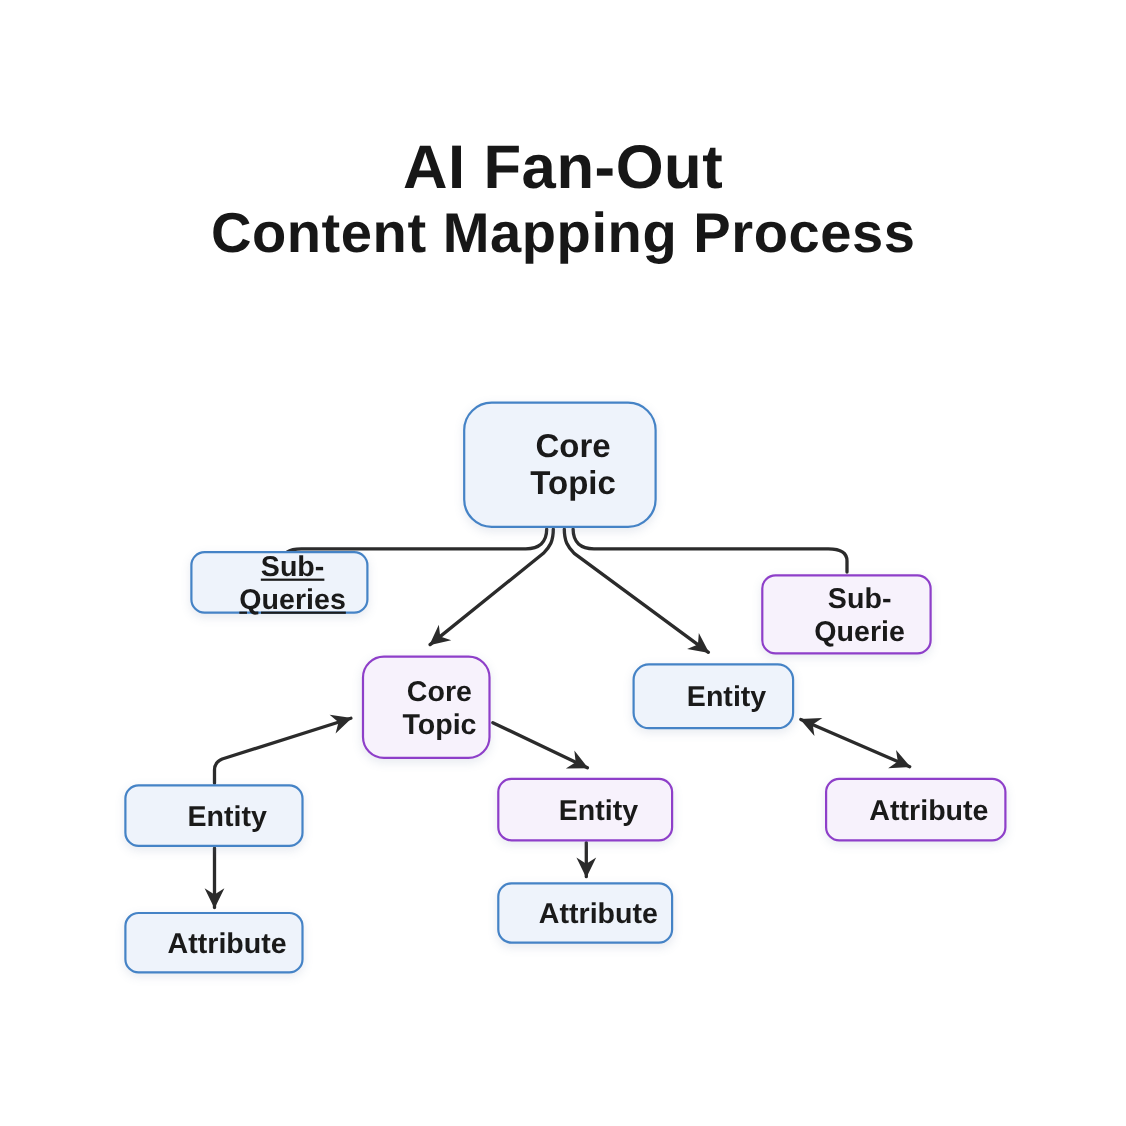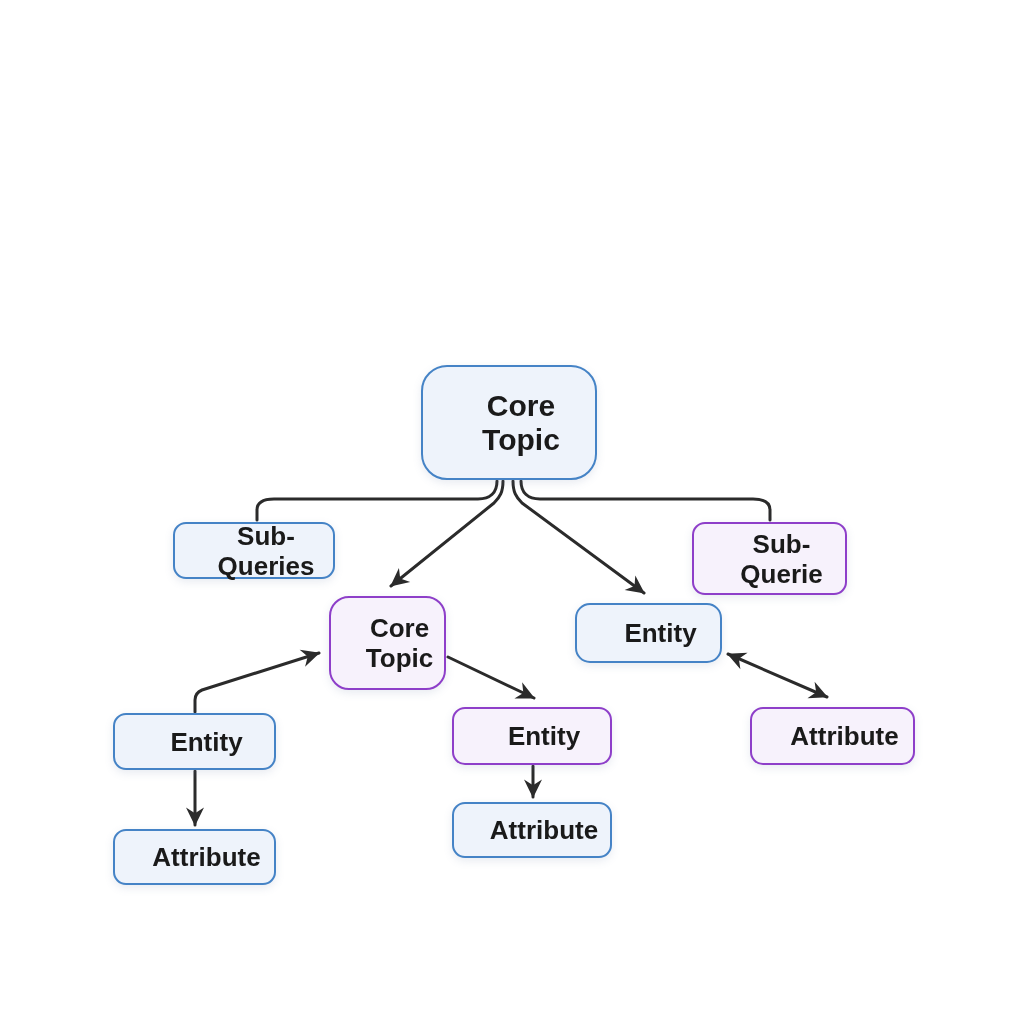--- a/index.html
+++ b/index.html
@@ -49,36 +49,38 @@
     white-space:pre-line;
     border:2.5px solid;
     box-sizing:border-box;
     box-shadow:0 3px 9px rgba(110,130,165,0.16);
     padding-left:24px;
   }
   .node.blue{background:var(--blue-fill,#eef3fb);border-color:var(--blue-border,#4583c6);}
   .node.purple{background:var(--purple-fill,#f7f2fc);border-color:var(--purple-border,#8e3fc9);}
 
   .n-core-top   {left:421px;top:365px;width:176px;height:115px;border-radius:26px;font-size:30px;line-height:34px;}
-  .n-sub-left   {left:173px;top:522px;width:162px;height:57px;border-radius:13px;}
+  .n-sub-left   {left:173px;top:501px;width:162px;height:57px;border-radius:13px;text-decoration:underline;}
   .n-sub-right  {left:692px;top:522px;width:155px;height:73px;border-radius:13px;}
   .n-core-mid   {left:329px;top:596px;width:117px;height:94px;border-radius:20px;}
   .n-entity-mid {left:575px;top:603px;width:147px;height:60px;border-radius:15px;}
   .n-entity-left{left:113px;top:713px;width:163px;height:57px;border-radius:13px;}
   .n-attr-left  {left:113px;top:829px;width:163px;height:56px;border-radius:13px;}
   .n-entity-bot {left:452px;top:707px;width:160px;height:58px;border-radius:13px;}
   .n-attr-bot   {left:452px;top:802px;width:160px;height:56px;border-radius:13px;}
   .n-attr-right {left:750px;top:707px;width:165px;height:58px;border-radius:13px;}
 </style>
 </head>
 <body>
 
 <div class="canvas">
 
   <div class="title">
+    <div class="line1">AI Fan-Out</div>
+    <div class="line2">Content Mapping Process</div>
   </div>
 
   <svg class="edges" width="1024" height="1024" viewBox="0 0 1024 1024" xmlns="http://www.w3.org/2000/svg">
     <defs>
       <marker id="arrow" viewBox="0 0 12 12" refX="10.5" refY="6" markerWidth="7.5" markerHeight="7.5" orient="auto-start-reverse">
         <path class="arrowhead" d="M1.2,1.2 L11,6 L1.2,10.8 L4.2,6 Z"></path>
       </marker>
     </defs>
 
     <path class="edge" d="M 497 481 C 497 493 490 499 478 499 L 274 499 Q 257 499 257 510 L 257 520"></path>

